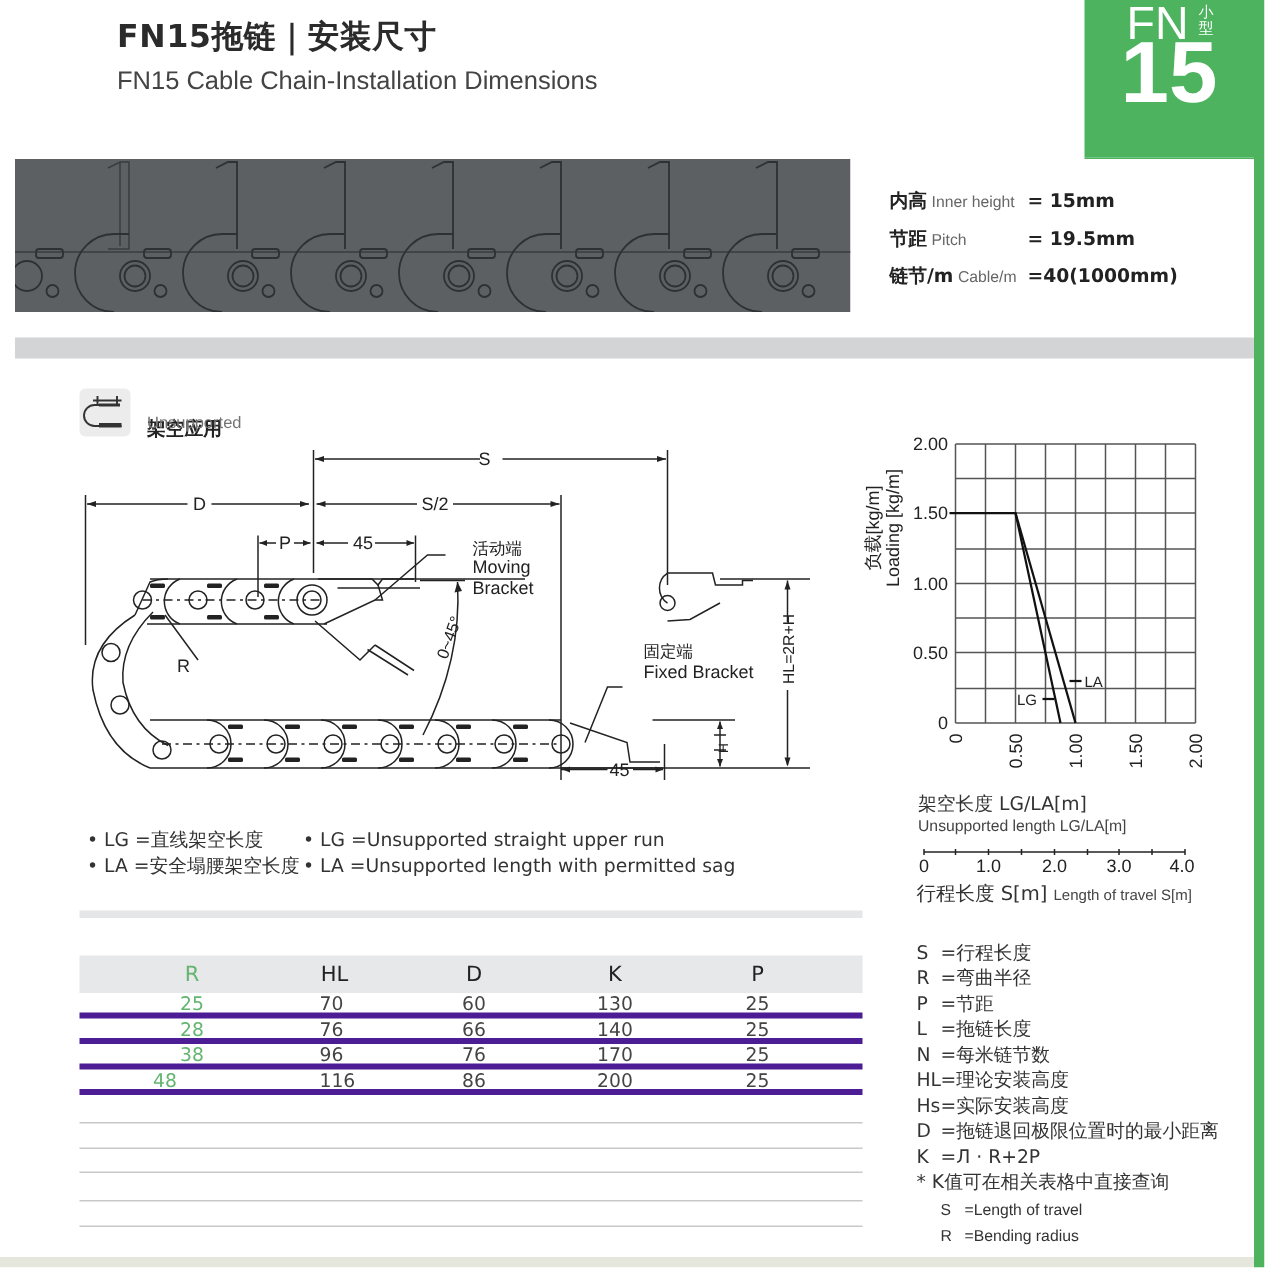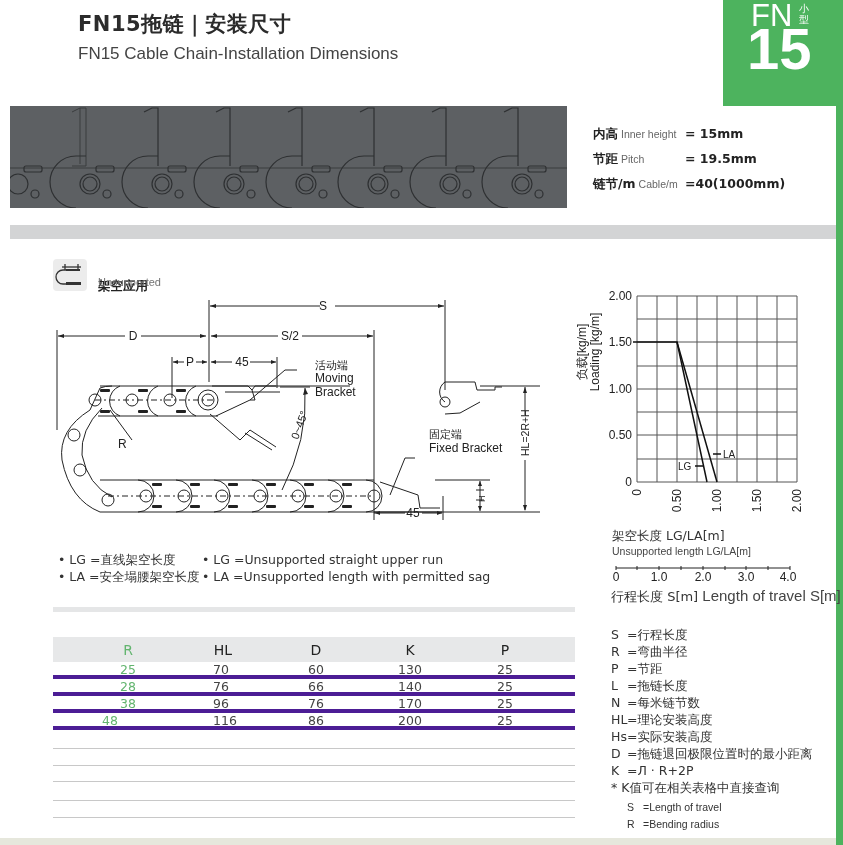--- a/index.html
+++ b/index.html
@@ -22,21 +22,21 @@
   .section-icon { left:53px; top:259px; width:34px; height:32px; background:#ececec; border-radius:4px; }
   .section-cn { left:98px; top:258px; font-size:12.5px; font-weight:bold; color:#222;margin-top:20px; }
   .section-en { left:98px; top:276px; font-size:11px; color:#737373; font-family:Liberation Sans, sans-serif; }
   .diagram { left:40px; top:290px; width:540px; height:240px; }
   .chart { left:570px; top:282px; width:240px; height:240px; }
   .chart-caption { left:612px; top:528px; white-space:nowrap; }
   .chart-caption .cn { font-size:12.5px; color:#333; }
   .chart-caption .en { font-size:10.5px; color:#444; font-family:"Liberation Sans", sans-serif; }
   .travel-axis { left:608px; top:566px; width:190px; height:18px; }
   .travel-label { left:611px; top:587px; white-space:nowrap; font-size:13px; color:#333; }
-  .travel-label .en { font-size:15px; color:#444; font-family:"Liberation Sans", sans-serif; }
+  .travel-label .en { font-size:10px; color:#444; font-family:"Liberation Sans", sans-serif; }
   .legend { left:58px; top:552px; font-size:12.5px; color:#333; white-space:nowrap; }
   .legend-row { height:17px; }
   .legend-row span { display:inline-block; }
   .legend-row .c1 { width:144px; }
   .table-top-bar { left:53px; top:607px; width:522px; height:5px; background:#e5e6e7; }
   .table { left:53px; top:637px; width:522px; }
   .thead { height:25px; background:#e7e8e9; position:relative; font-size:14px; }
   .trow { height:17px; position:relative; font-size:12.5px; color:#444; border-bottom:4px solid #4c1d95; box-sizing:border-box; }
   .cell { position:absolute; top:50%; transform:translate(-50%,-50%); white-space:nowrap; }
   .cell.left { transform:translate(0,-50%); }

